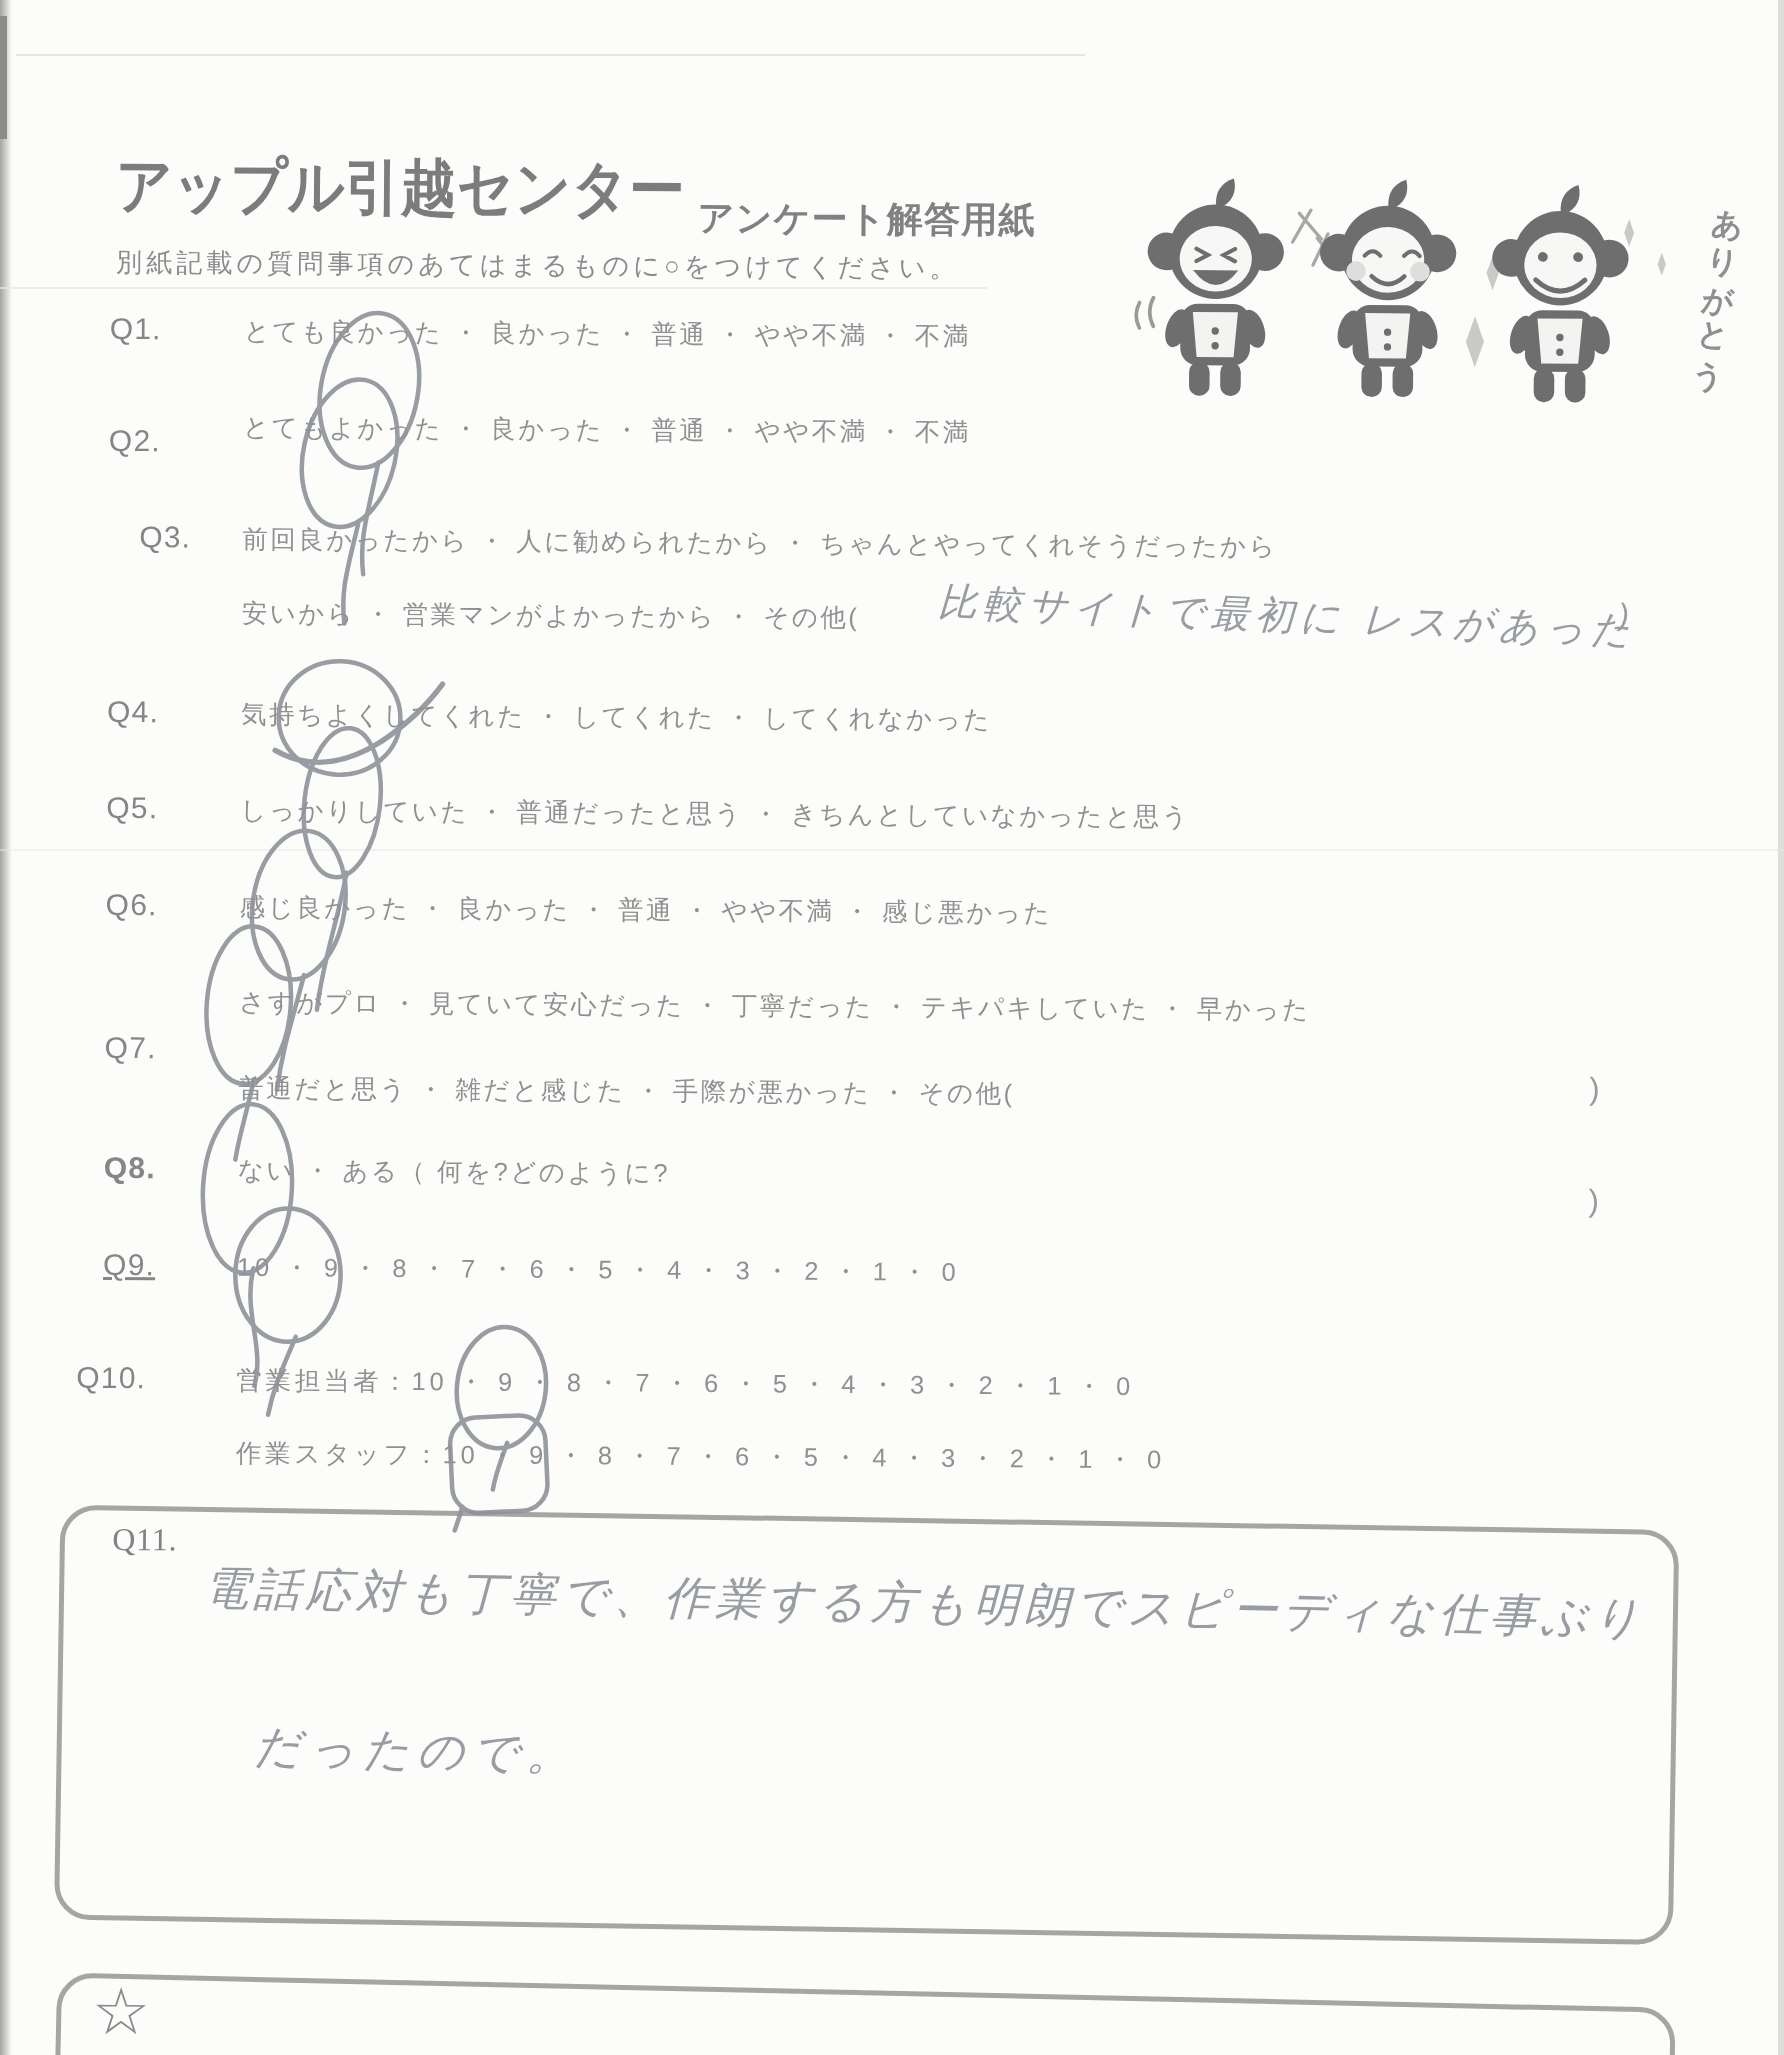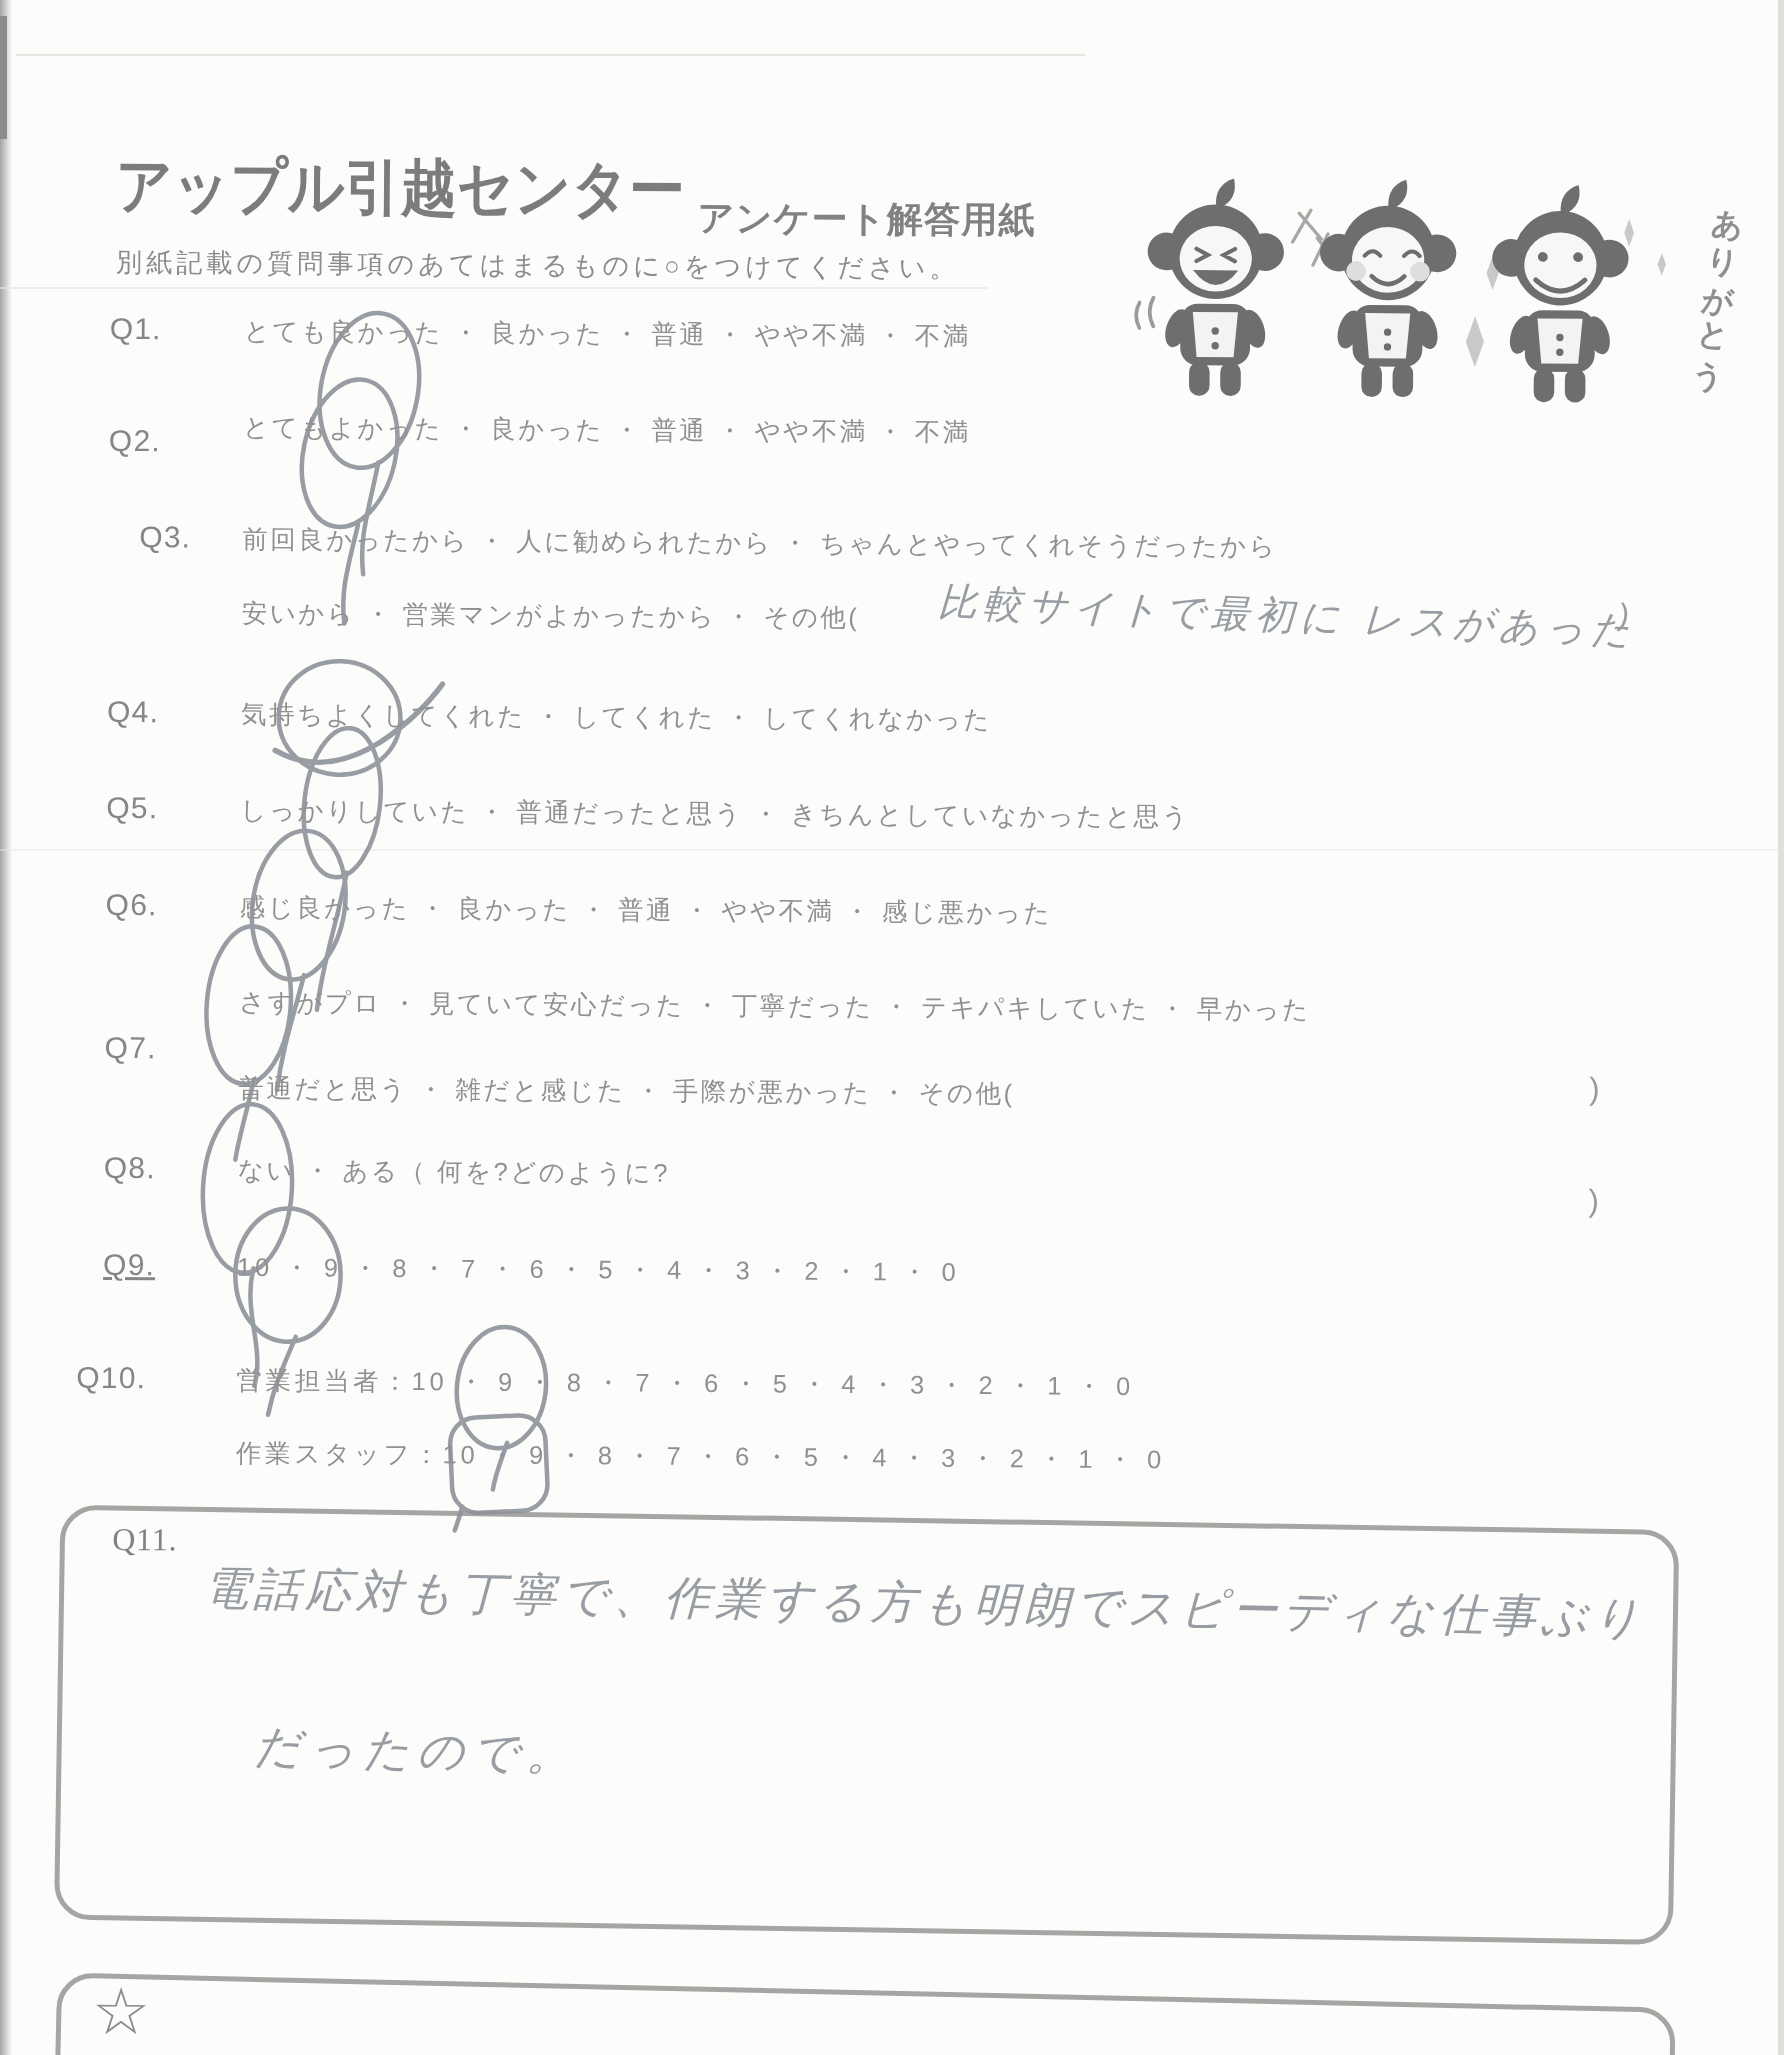--- a/index.html
+++ b/index.html
@@ -152,21 +152,21 @@
   <div class="qt" style="top:792px;">しっかりしていた ・ 普通だったと思う ・ きちんとしていなかったと思う</div>
 
   <div class="ql" style="top:888px;">Q6.</div>
   <div class="qt" style="top:889px;">感じ良かった ・ 良かった ・ 普通 ・ やや不満 ・ 感じ悪かった</div>
 
   <div class="ql" style="top:1031px;">Q7.</div>
   <div class="qt" style="top:984px;">さすがプロ ・ 見ていて安心だった ・ 丁寧だった ・ テキパキしていた ・ 早かった</div>
   <div class="qt" style="top:1070px;">普通だと思う ・ 雑だと感じた ・ 手際が悪かった ・ その他(</div>
   <div class="paren" style="left:1597px;top:1061px;">)</div>
 
-  <div class="ql" style="top:1151px;">Q8.</div>
+  <div class="ql" style="top:1151px;font-weight:bold;">Q8.</div>
   <div class="qt" style="top:1152px;">ない ・ ある（ 何を?どのように?</div>
   <div class="paren" style="left:1597px;top:1173px;">)</div>
 
   <div class="ql" style="top:1248px;text-decoration:underline;">Q9.</div>
   <div class="qt nums" style="top:1249px;">10 ・ 9 ・ 8 ・ 7 ・ 6 ・ 5 ・ 4 ・ 3 ・ 2 ・ 1 ・ 0</div>
 
   <div class="ql" style="left:86px;top:1361px;">Q10.</div>
   <div class="qt nums" style="top:1362px;">営業担当者：10 ・ 9 ・ 8 ・ 7 ・ 6 ・ 5 ・ 4 ・ 3 ・ 2 ・ 1 ・ 0</div>
   <div class="qt nums" style="top:1435px;">作業スタッフ：10 ・ 9 ・ 8 ・ 7 ・ 6 ・ 5 ・ 4 ・ 3 ・ 2 ・ 1 ・ 0</div>
 

